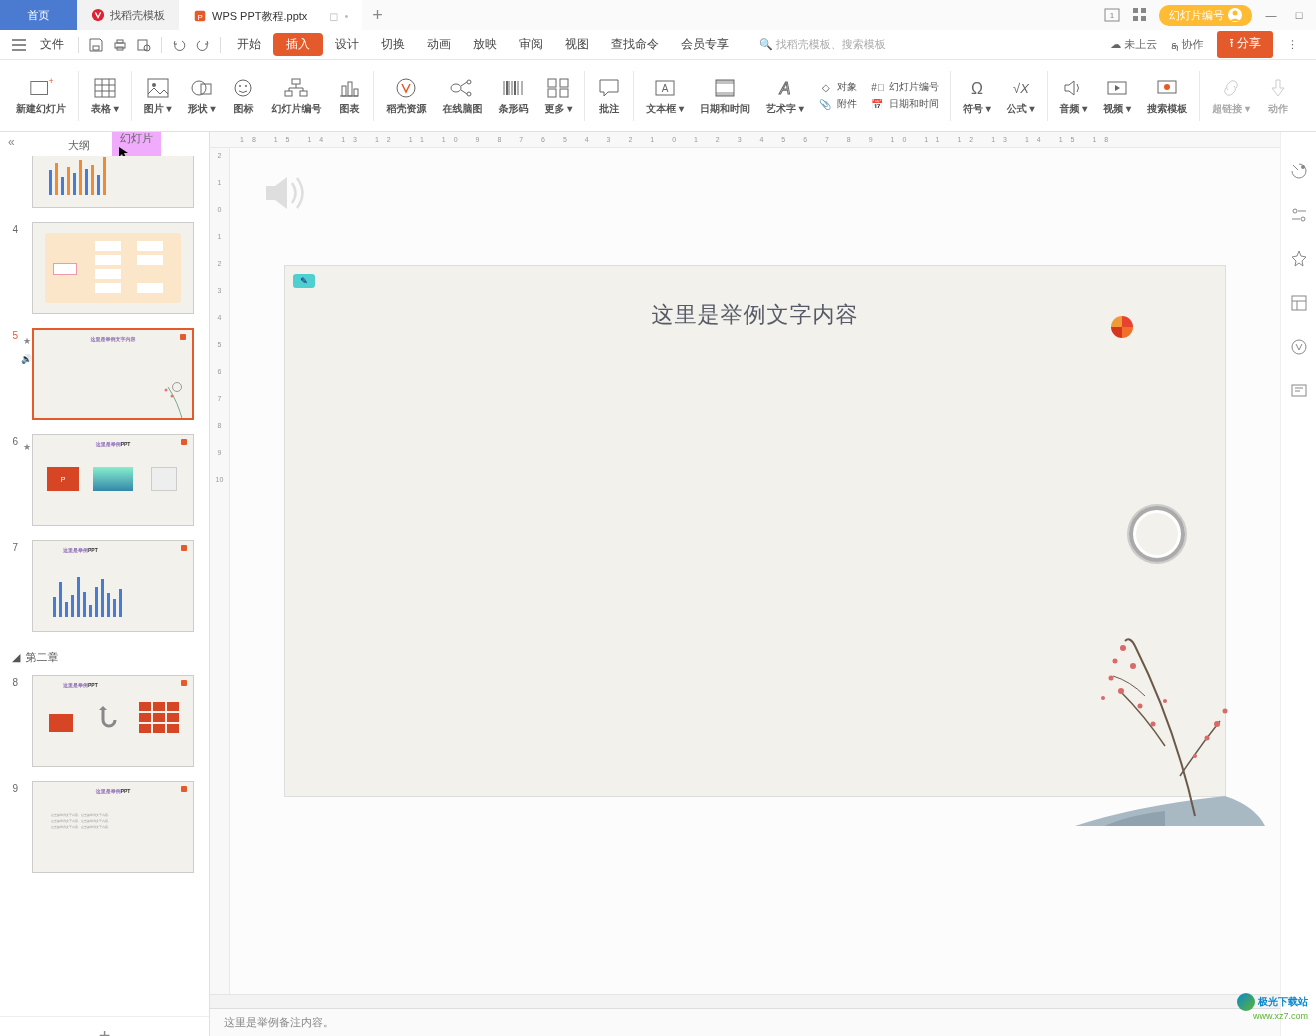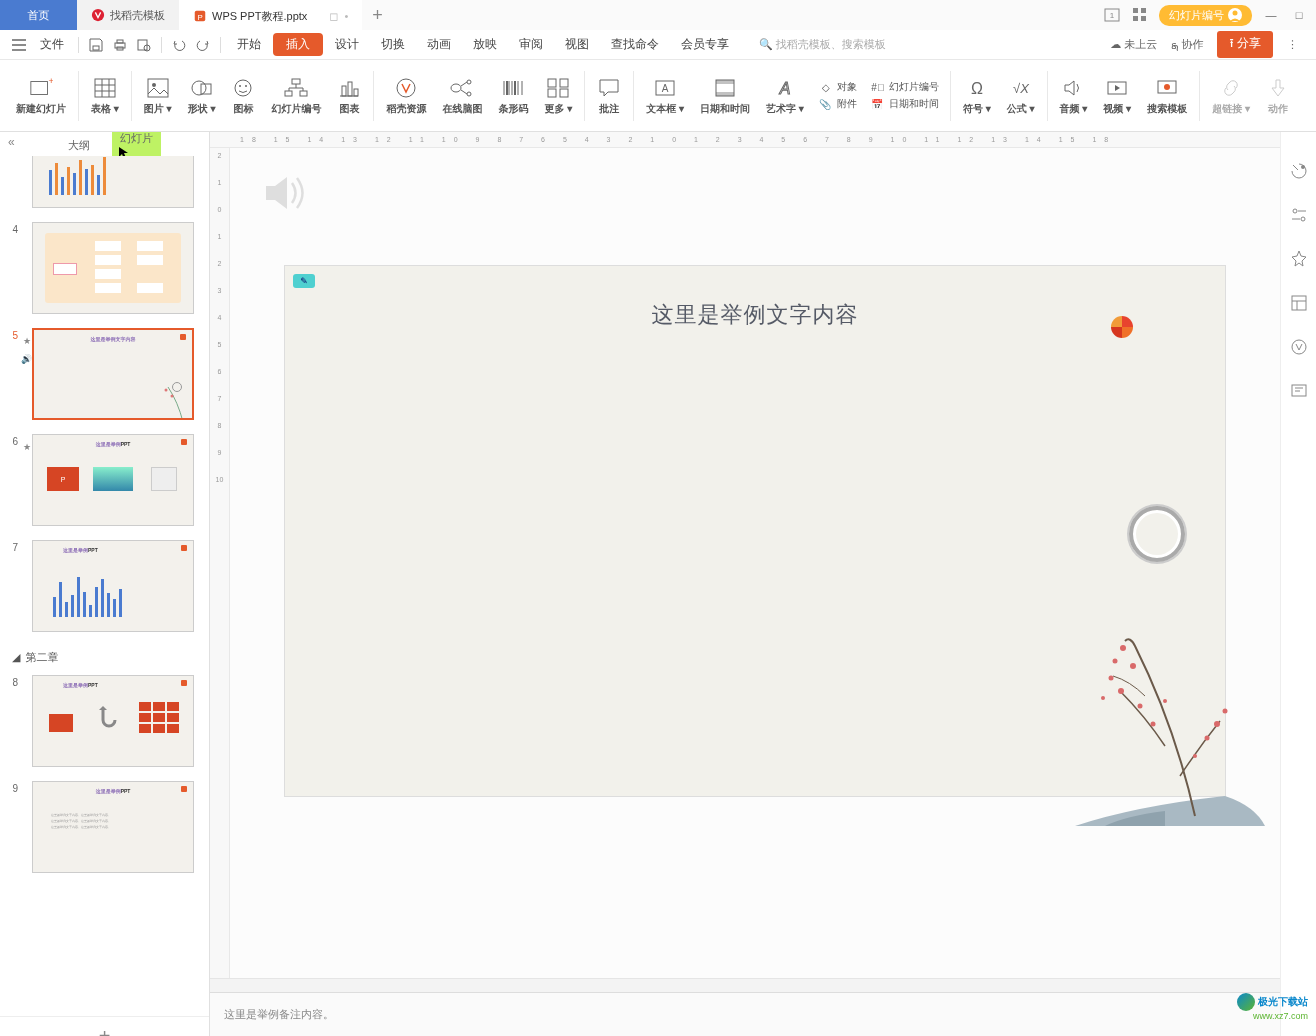--- a/index.html
+++ b/index.html
@@ -38,21 +38,21 @@
 .rib-stack { display:flex; flex-direction:column; gap:3px; padding: 0 7px; }
 .rib-mini { font-size:10px; color:#555; display:flex; align-items:center; gap:4px; }
 .rib-mini-icon { width:14px; height:14px; display:inline-flex; align-items:center; justify-content:center; }
 
 
 .main { display: flex; height: calc(100% - 132px); }
 
 
 .panel-tabs { height: 22px; display:flex; align-items:center; gap: 14px; padding-left: 60px; font-size:11px; color:#666; }
 .panel-tab { padding: 2px 8px; }
-.panel-tab.active { background: #bef264; }
+.panel-tab.active { background: #f0abfc; }
 .collapse-btn { position:absolute; left:8px; top:3px; font-size:12px; color:#888; }
 
 
 .sidebar { width: 210px; border-right: 1px solid #e0e0e0; overflow-y: auto; padding-top: 2px; position:relative; background:#fff; }
 .side-content { overflow-y:auto; height: calc(100% - 42px); padding-bottom:10px; }
 .slide-item { display: flex; margin: 6px 4px 14px 4px; }
 .slide-num { width: 18px; font-size: 10px; color: #666; text-align: right; padding-right: 4px; padding-top: 2px; }
 .slide-marks { width:10px; display:flex; flex-direction:column; align-items:center; gap:8px; padding-top:8px; font-size:9px; color:#888;}
 .thumb { width: 162px; height: 92px; border: 1px solid #ccc; background: #f3f1ec; position: relative; overflow:hidden;}
 .thumb.selected { border: 2px solid #e55a2b; }
@@ -71,21 +71,21 @@
 .canvas-wrap { flex:1; overflow:auto; padding: 18px 24px 60px 24px; position:relative;}
 .audio-icon { position:absolute; left:30px; top:20px; width:50px; height:50px; opacity:0.45; }
 
 .slide-canvas { width: 940px; height: 530px; background: #f2f1eb; margin: 100px auto 0 auto; position: relative; box-shadow: 0 0 0 1px #ddd; }
 .pin-badge { position:absolute; left:8px; top:8px; width:22px; height:14px; background:#4fd0d0; border-radius:3px; font-size:9px; color:#006; display:flex; align-items:center; justify-content:center;}
 .slide-title { position:absolute; top:34px; left:50%; transform:translateX(-50%); font-size: 22px; font-family: FangSong, serif; color: #555a66; letter-spacing: 1px; }
 .office-logo { position:absolute; top:48px; right:90px; width:26px; height:26px;}
 .circle-shape { position:absolute; right:40px; top:240px; width:56px; height:56px; border:4px solid #aaa; border-radius:50%; box-shadow: inset 0 0 0 3px #fff, 0 0 0 2px #ccc;}
 .branch-art { position:absolute; right:-40px; bottom:-30px; width:240px; height:220px;}
 
-.notes-bar { height:44px; border-top:1px solid #ddd; display:flex; align-items:center; padding:0 14px; font-size:11px; color:#888; background:#fafafa;}
+.notes-bar { height:28px; border-top:1px solid #ddd; display:flex; align-items:center; padding:0 14px; font-size:11px; color:#888; background:#fafafa;}
 .scroll-h { height:14px; background:#f3f3f3; border-top:1px solid #e5e5e5;}
 
 
 .right-bar { width: 36px; border-left:1px solid #eee; display:flex; flex-direction:column; align-items:center; padding-top:30px; gap:26px;}
 .rb-icon { width:18px; height:18px; color:#888; }
 
 
 .mini-bars { position:absolute; left:16px; bottom:12px; display:flex; align-items:flex-end; gap:3px;}
 .mini-bars .b { width:3px; background:#4a7bd0;}
 .mini-bars .b.o { background:#ed8b3a;}

